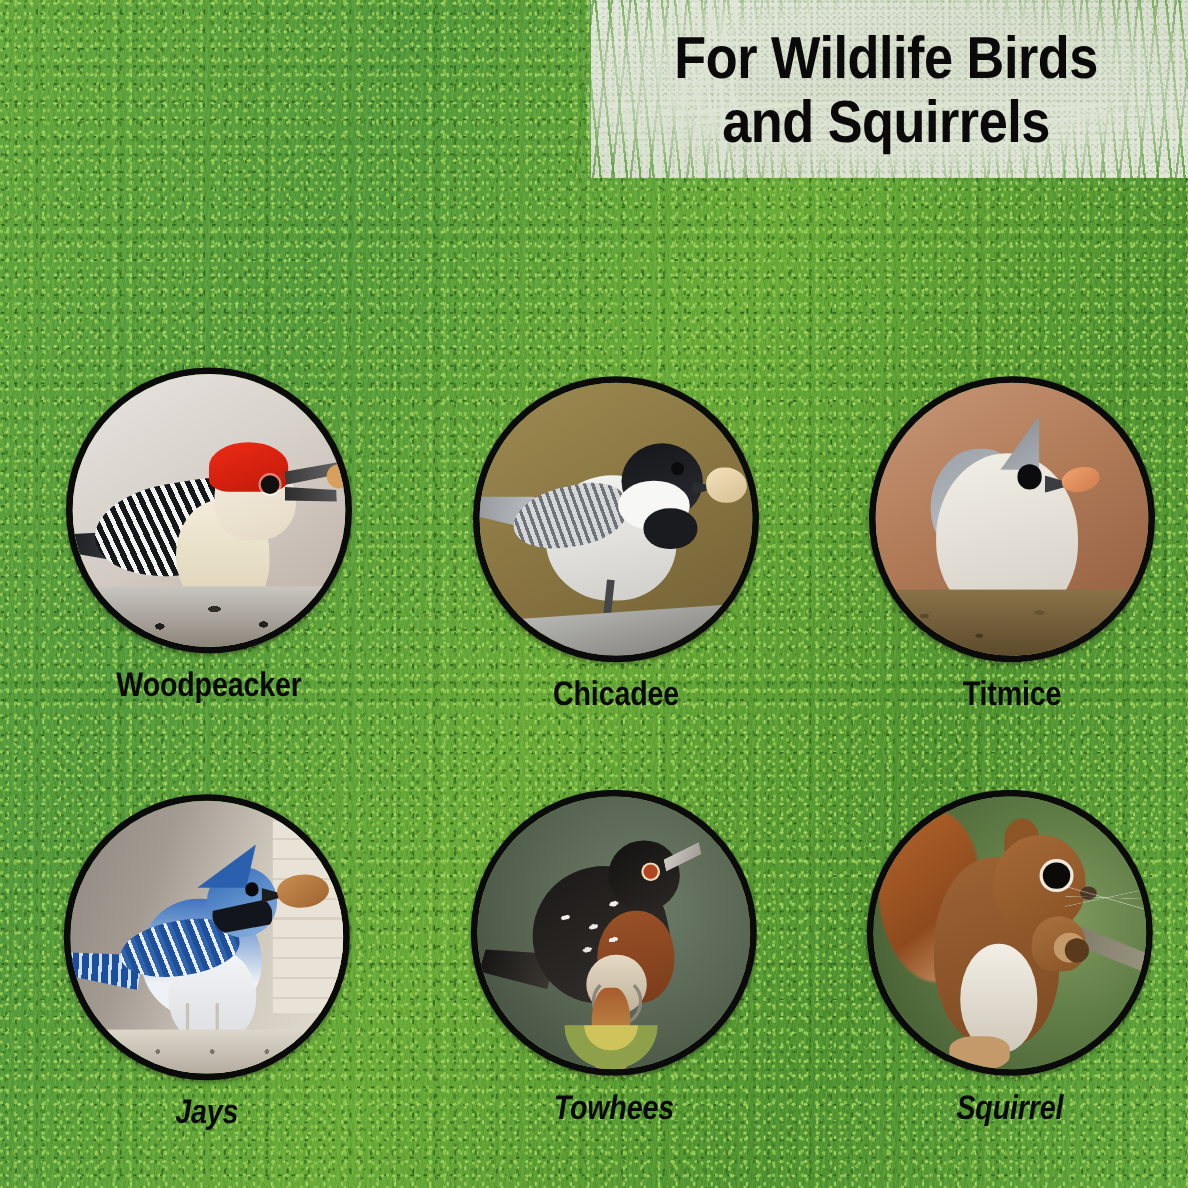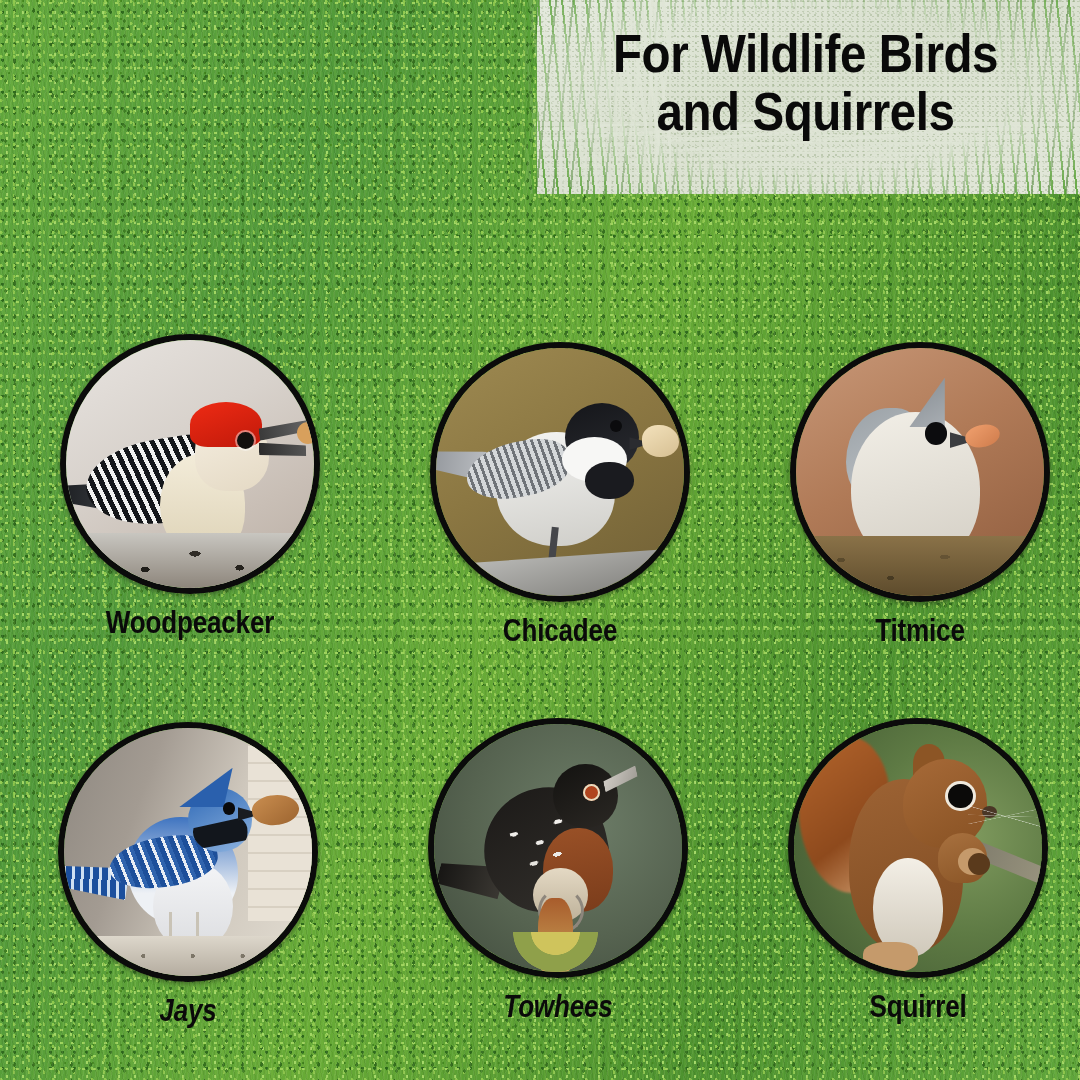--- a/index.html
+++ b/index.html
@@ -30,21 +30,21 @@
   #grass::after{
     content:"";position:absolute;inset:0;
     background-image:
       repeating-linear-gradient(100deg, rgba(255,255,255,.055) 0 1px, transparent 1px 4px),
       repeating-linear-gradient(78deg,  rgba(0,0,0,.07) 0 1px, transparent 1px 5px),
       repeating-linear-gradient(92deg,  rgba(160,210,90,.10) 0 2px, transparent 2px 7px);
   }
 
   
   #banner{
-    position:absolute;left:521px;top:0;width:559px;height:194px;
+    position:absolute;left:521px;top:0;width:559px;height:162px;
     overflow:hidden;
   }
   #banner .paper{
     position:absolute;left:16px;top:-10px;right:-12px;bottom:0;
     background-color:#dfe5d6;
     background-image:
       radial-gradient(circle 1px at 20% 30%, rgba(140,160,120,.35) 0 100%, transparent 100%),
       radial-gradient(circle 1px at 70% 60%, rgba(120,145,100,.30) 0 100%, transparent 100%),
       radial-gradient(circle 1px at 45% 85%, rgba(150,170,130,.28) 0 100%, transparent 100%),
       linear-gradient(160deg,#e6ebdf 0%,#d9e0cf 45%,#e3e8da 100%);
@@ -114,21 +114,21 @@
     color:#0a0a0a;letter-spacing:-0.2px;
     transform:scaleX(.84);
   }
 
   
   #card-woodpecker{left:60px; top:334px;}
   #card-chicadee  {left:430px;top:342px;}
   #card-titmice   {left:790px;top:342px;}
   #card-jays      {left:58px; top:722px;font-style:italic;}
   #card-towhees   {left:428px;top:718px;font-style:italic;}
-  #card-squirrel  {left:788px;top:718px;}
+  #card-squirrel  {left:788px;top:718px;font-style:italic;}
 
   
 
   
   .bg-wp{background:linear-gradient(150deg,#e8e4e0 0%,#d8d2cc 40%,#c9bfb6 70%,#b9ada3 100%);}
   .wp-back{position:absolute;left:8%;top:40%;width:62%;height:34%;
     border-radius:55% 40% 45% 60%;
     background:repeating-linear-gradient(74deg,#15171a 0 5px,#f2f2f0 5px 9px);
     transform:rotate(-9deg);}
   .wp-belly{position:absolute;left:38%;top:46%;width:34%;height:42%;

